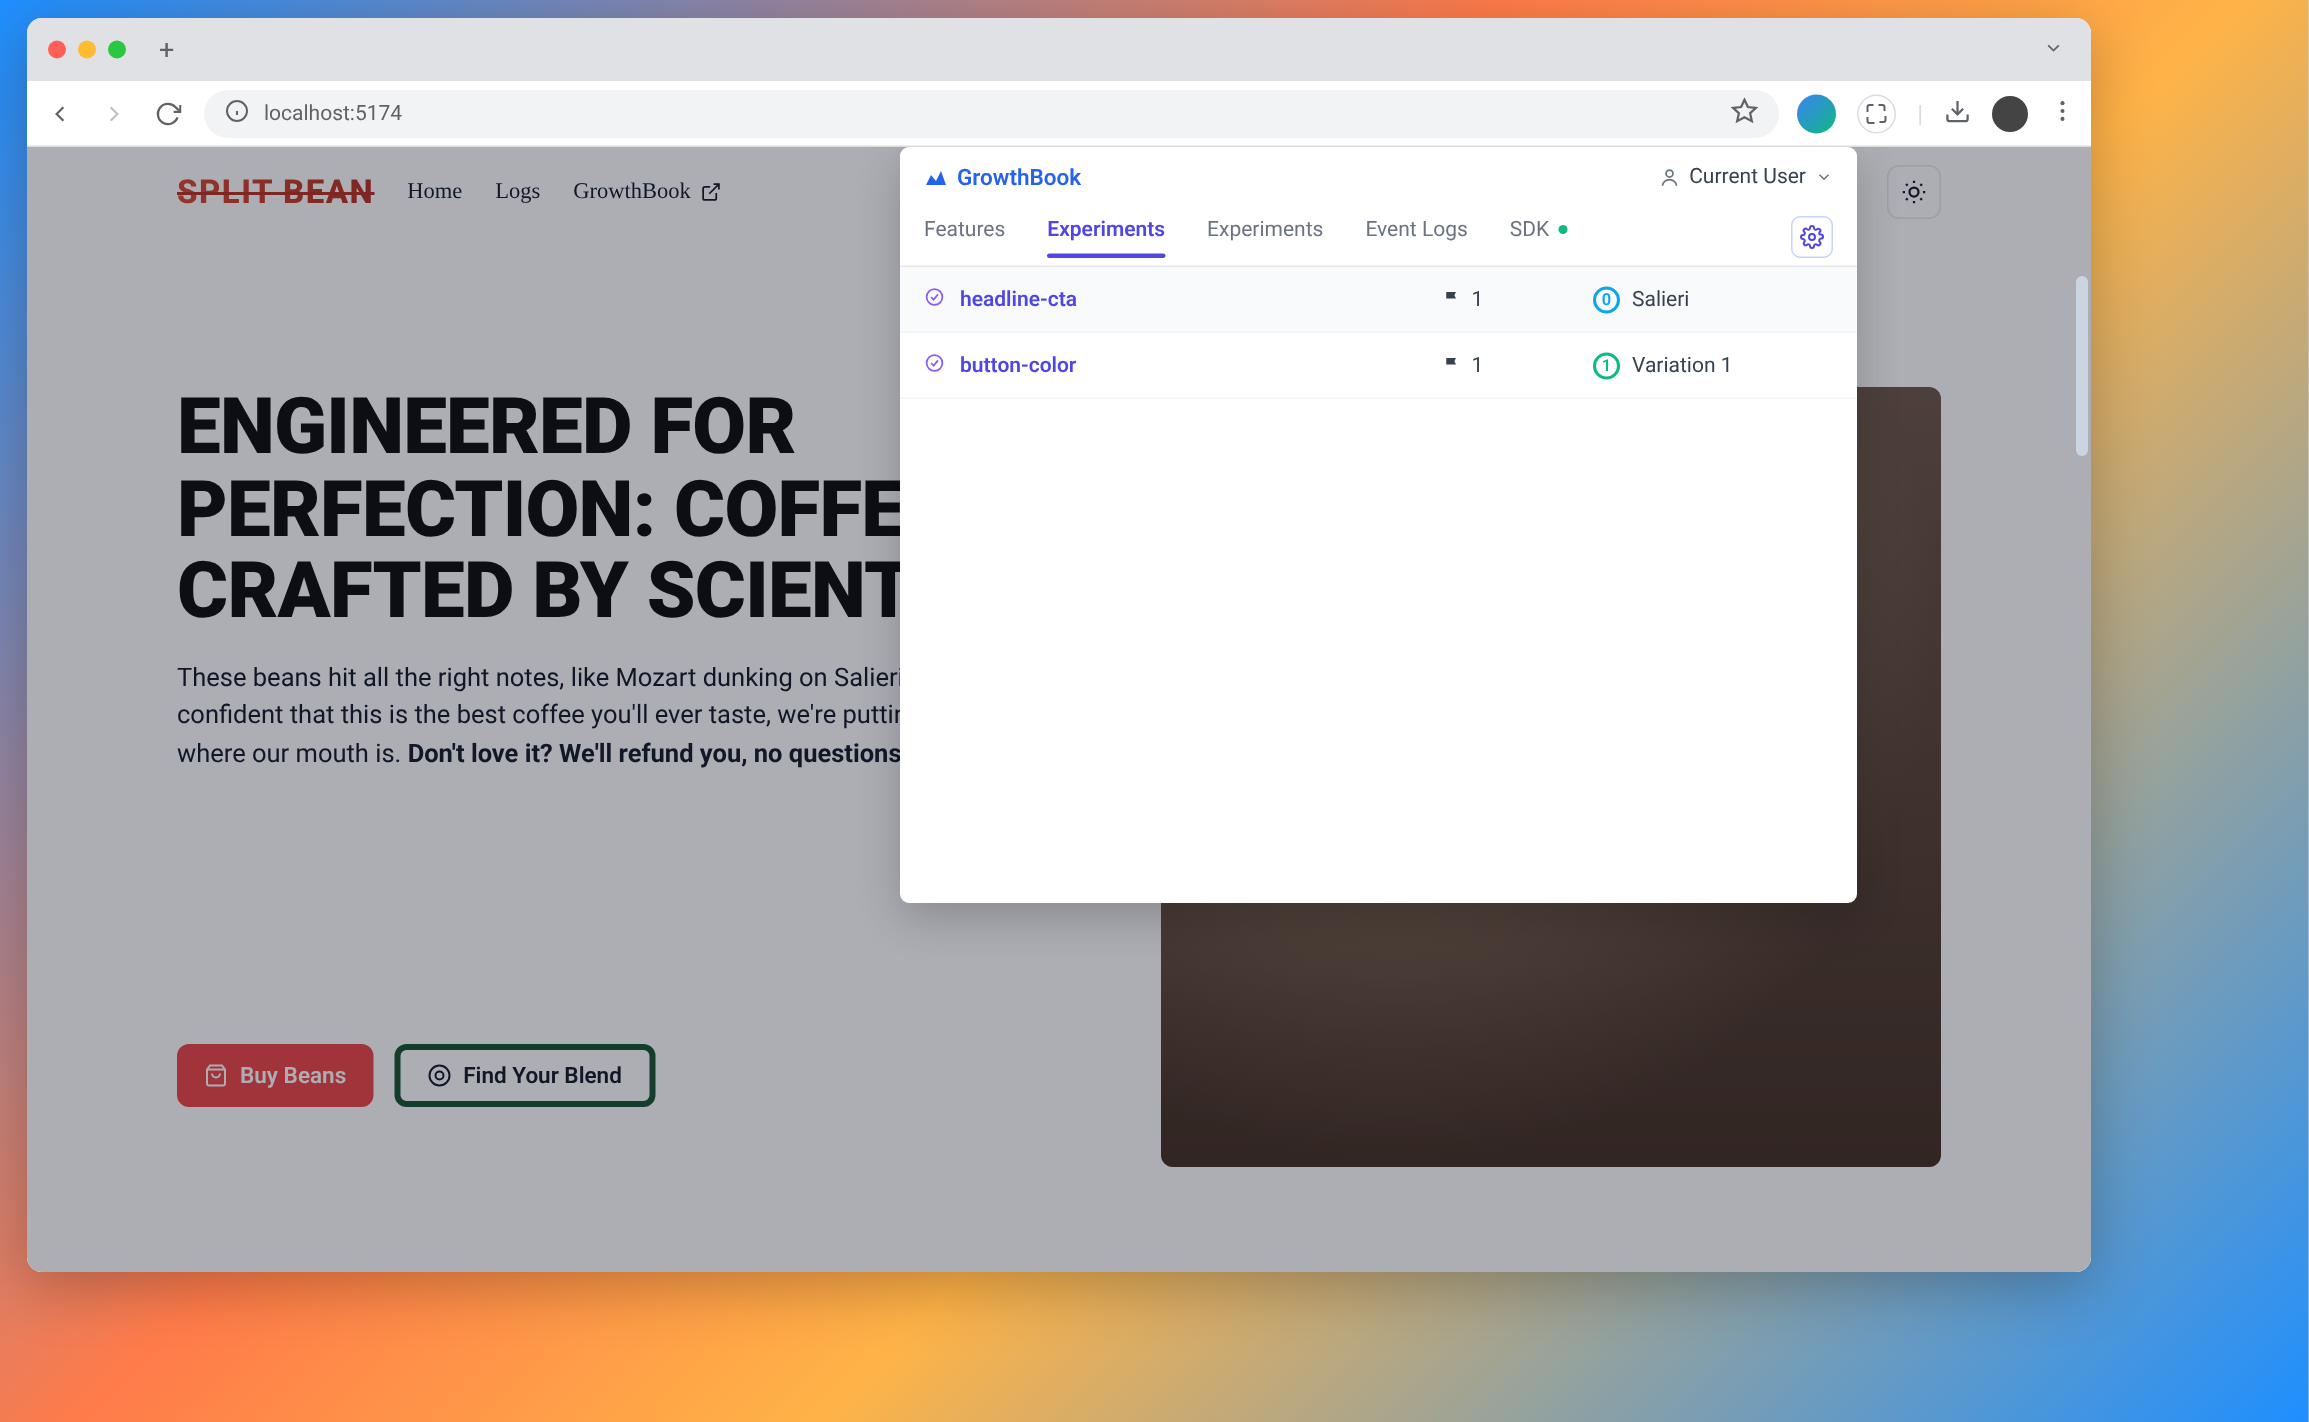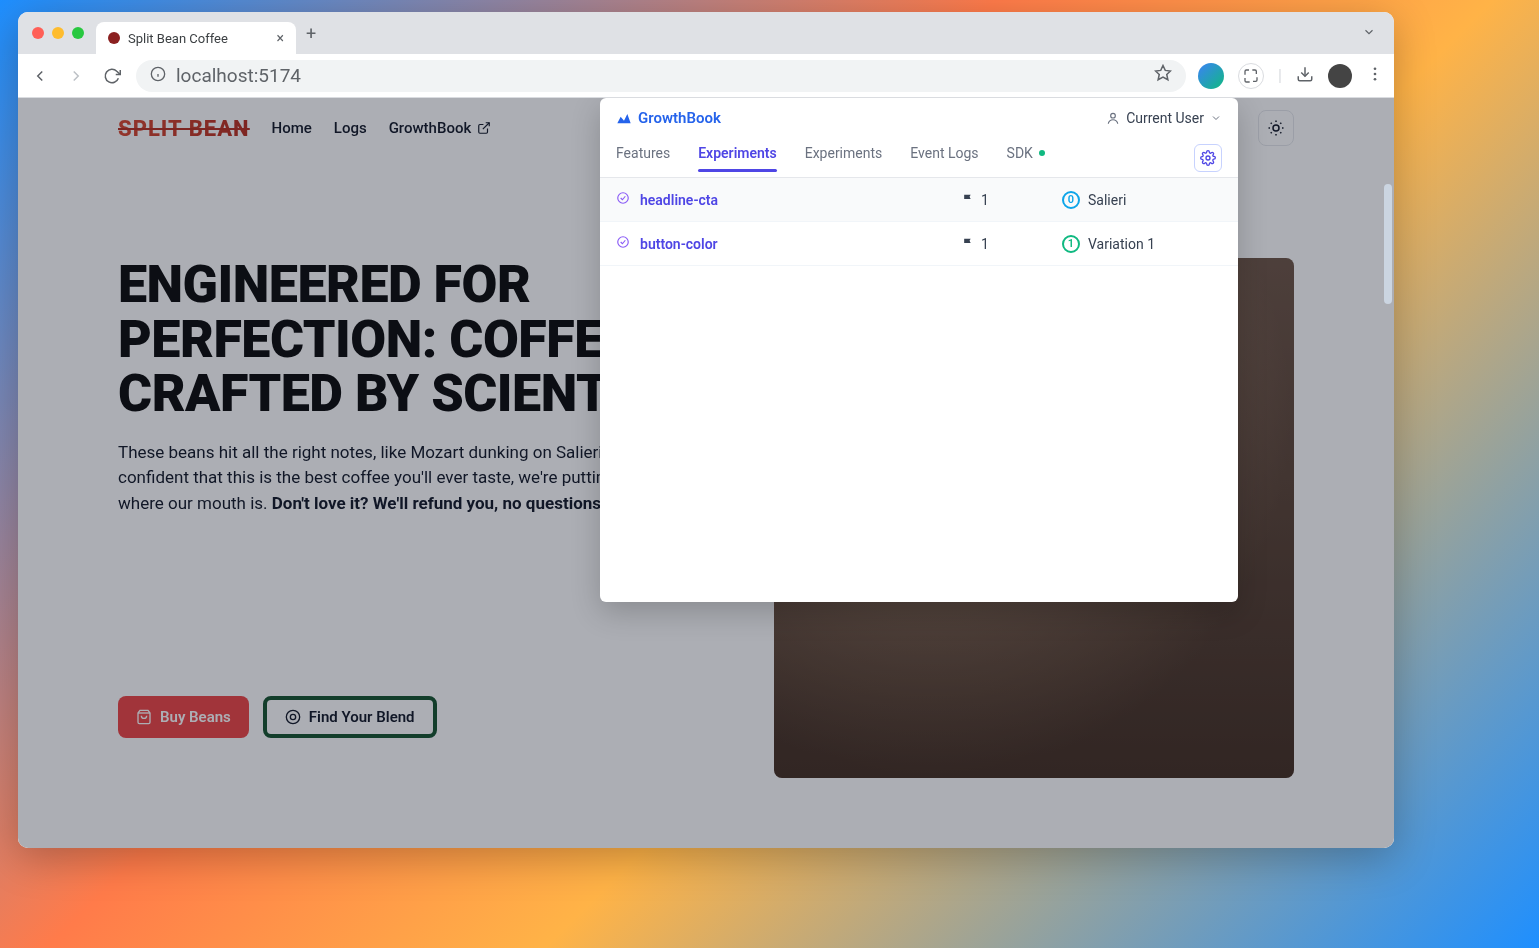--- a/index.html
+++ b/index.html
@@ -61,21 +61,21 @@
   .nav-btn { width: 24px; height: 24px; display:flex; align-items:center; justify-content:center; color:#5f6368; }
   .nav-btn.disabled { color:#bdc1c6; }
   .url-field {
     flex: 1;
     height: 32px;
     background: #f1f3f4;
     border-radius: 16px;
     display: flex; align-items: center;
     padding: 0 14px;
     gap: 10px;
-    font-size: 19px;
+    font-size: 14px;
     color: #202124;
   }
   .url-host { color:#5f6368; }
   .url-right { margin-left:auto; display:flex; gap:12px; align-items:center; }
   .ext-icon { width:26px; height:26px; border-radius:50%; display:flex; align-items:center; justify-content:center; }
   .ext-gb { background: linear-gradient(135deg,#3b82f6,#10b981); }
   .ext-pz { border:1px solid #dadce0; }
   .avatar { width:24px; height:24px; border-radius:50%; background:#444; }
   .right-icons { display:flex; gap:14px; align-items:center; color:#5f6368; }
   
@@ -93,21 +93,21 @@
   }
   .logo {
     font-weight:800; font-size:22px;
     background: linear-gradient(90deg,#d9462e,#b82e1f);
     -webkit-background-clip:text;
     color:transparent;
     text-decoration: line-through;
     text-decoration-color:#b82e1f;
     letter-spacing:1px;
   }
-  .nav-link { font-size:15px; color:#111827; font-weight:500; display:flex; align-items:center; gap:6px; }
+  .nav-link { font-size:15px; color:#111827; font-weight:500; display:flex; align-items:center; gap:6px;font-family:Liberation Serif, serif; }
   .theme-btn { width:36px; height:36px; border-radius:8px; border:1px solid #e5e7eb; display:flex; align-items:center; justify-content:center; margin-left:auto; }
   .hero { display:flex; padding: 100px 100px 0 100px; gap:40px; }
   .hero-left { flex:1; }
   .hero h1 { font-size:52px; font-weight:900; line-height:1.05; color:#0a0a0a; letter-spacing:-0.5px; }
   .hero p { margin-top:18px; font-size:17px; color:#111827; line-height:1.5; max-width:620px; }
   .hero p b { font-weight:700; }
   .cta-row { display:flex; gap:14px; margin-top:180px; }
   .btn { height:42px; border-radius:8px; padding:0 18px; display:flex; align-items:center; gap:8px; font-size:15px; font-weight:600; cursor:pointer; }
   .btn-primary { background:#ef4444; color:#fff; }
   .btn-secondary { background:#fff; border:4px solid #14532d; color:#111827; }
@@ -180,25 +180,20 @@
 </head>
 <body>
 
 <div class="browser-window">
 
   <div class="tab-strip">
     <div class="traffic-lights">
       <div class="traffic-light tl-red"></div>
       <div class="traffic-light tl-yellow"></div>
       <div class="traffic-light tl-green"></div>
-    </div>
-    <div class="tab">
-      <div class="favicon"></div>
-      <span>Split Bean Coffee</span>
-      <span class="tab-close">×</span>
     </div>
     <div class="new-tab">+</div>
     <div class="tab-strip-caret">
       <svg width="14" height="14" viewBox="0 0 24 24" fill="none" stroke="currentColor" stroke-width="2">
           <polyline points="6 9 12 15 18 9"></polyline>
         </svg>
     </div>
   </div>
 
   <div class="url-bar">

